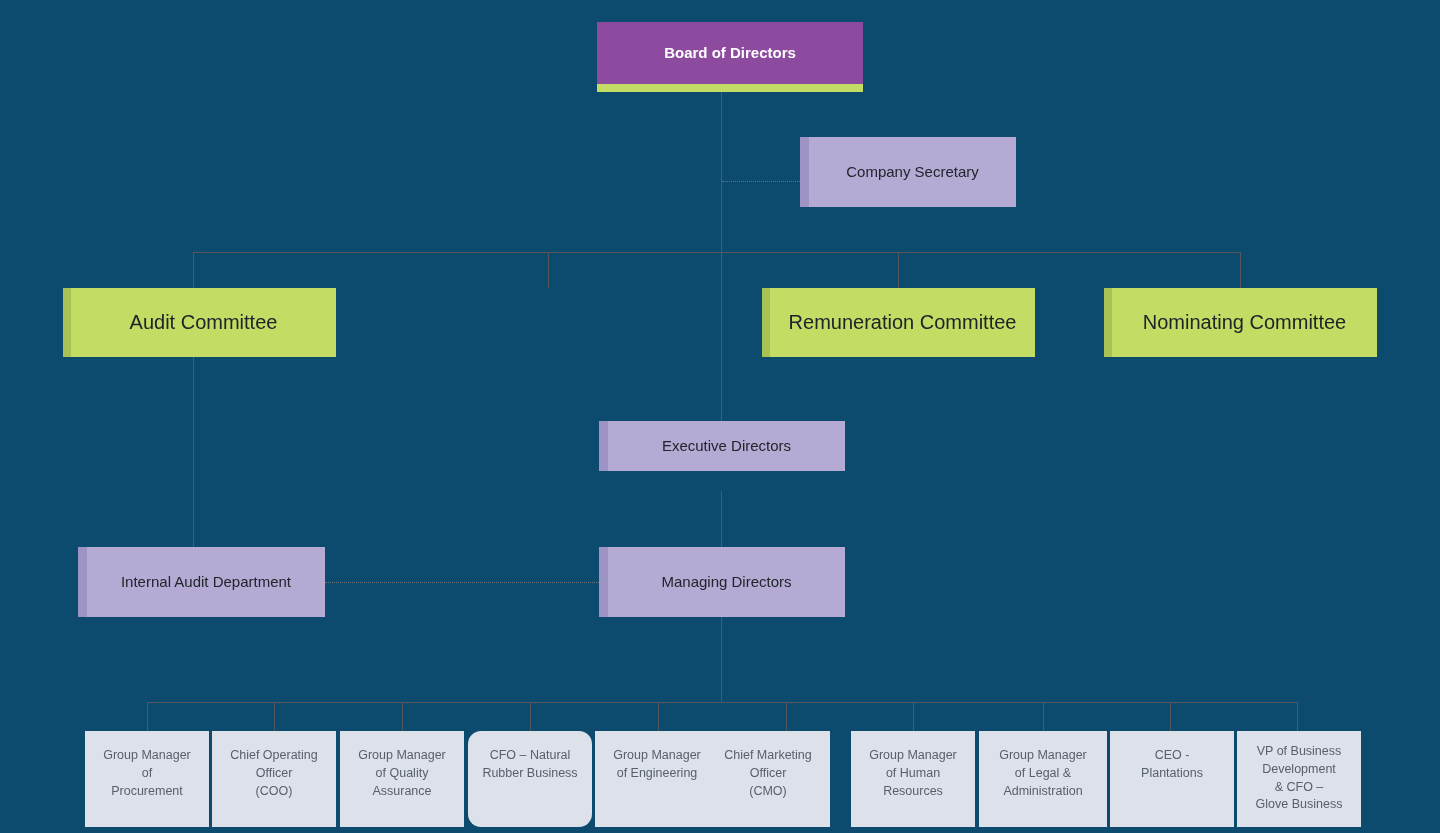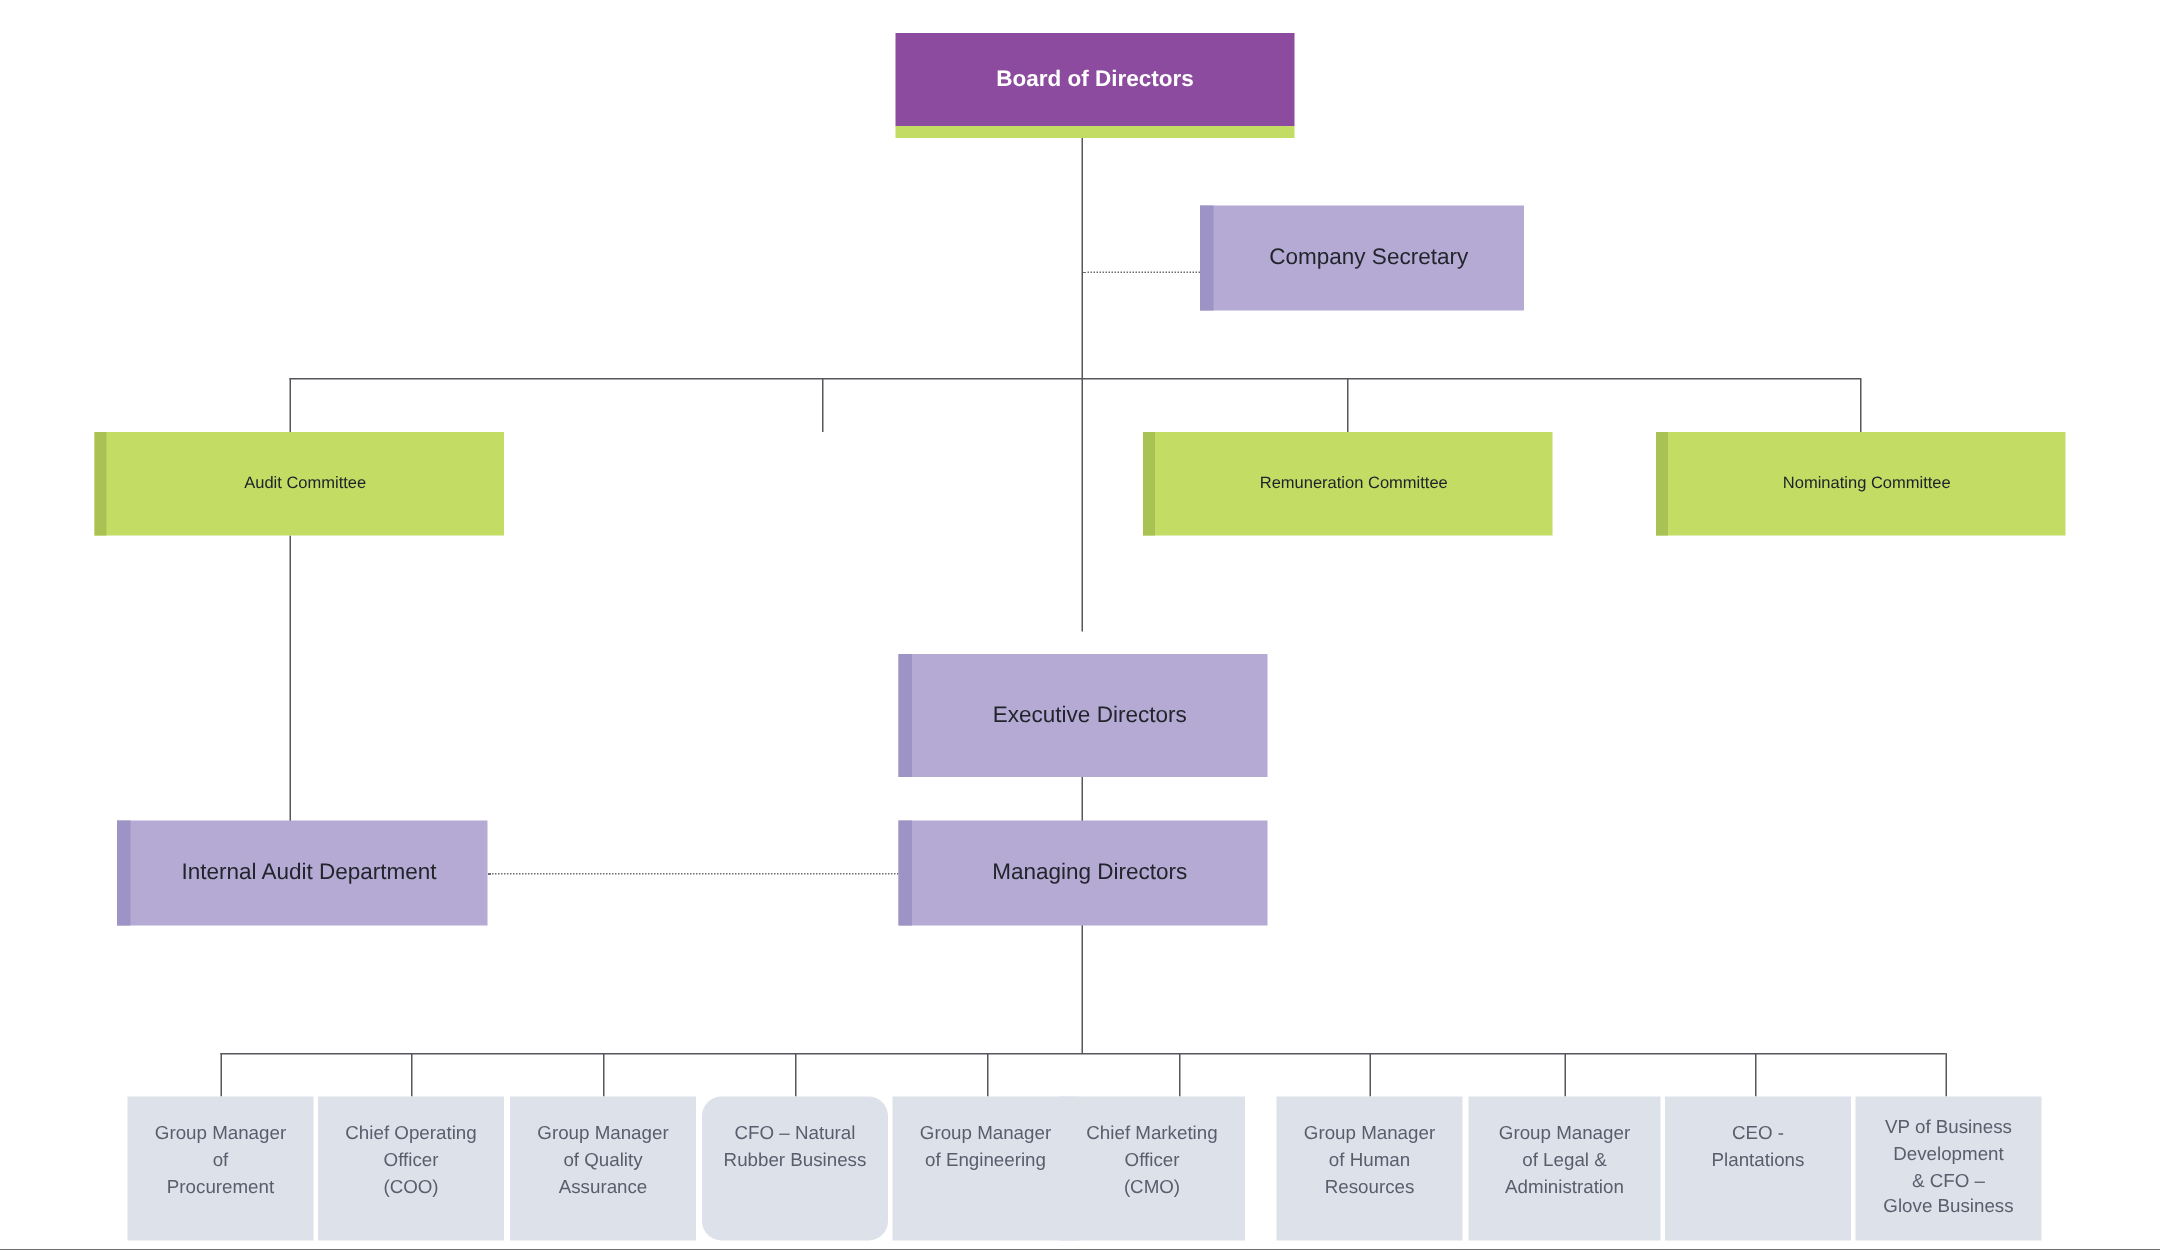--- a/index.html
+++ b/index.html
@@ -7,21 +7,21 @@
     width: 1440px;
     height: 833px;
     background: #000000;
     font-family: "Liberation Sans", sans-serif;
     overflow: hidden;
   }
   #chart-root {
     position: relative;
     width: 1440px;
     height: 833px;
-    background: #ffffff;
+    background: #0c4a6e;
   }
 
   
   .line-v {
     position: absolute;
     width: 1px;
     background: #56575c;
   }
   .line-h {
     position: absolute;
@@ -54,21 +54,21 @@
   }
   .board-underbar {
     position: absolute;
     background: #c2dc64;
   }
 
   
   .node-committee {
     background: #c2dc64;
     color: #20242a;
-    font-size: 11px;
+    font-size: 20px;
     border-left: 8px solid #a8c254;
     justify-content: flex-start;
   }
   .node-committee .label {
     text-align: center;
     padding: 0 10px;
   }
 
   
   .node-purple {
@@ -142,21 +142,21 @@
 
 
   <div class="node node-committee" style="left:1104px; top:288px; width:273px; height:69px;">
     <span class="label">Nominating Committee</span>
   </div>
 
   <div class="node node-committee" style="left:762px; top:288px; width:273px; height:69px;">
     <span class="label">Remuneration Committee</span>
   </div>
 
-  <div class="node node-purple" style="left:599px; top:436px; width:246px; height:82px;justify-content:flex-end;">
+  <div class="node node-purple" style="left:599px; top:421px; width:246px; height:50px;justify-content:flex-end;">
     <span class="label">Executive Directors</span>
   </div>
 
   <div class="node node-purple" style="left:78px; top:547px; width:247px; height:70px;">
     <span class="label">Internal Audit Department</span>
   </div>
 
   <div class="node node-purple" style="left:599px; top:547px; width:246px; height:70px;">
     <span class="label">Managing Directors</span>
   </div>

